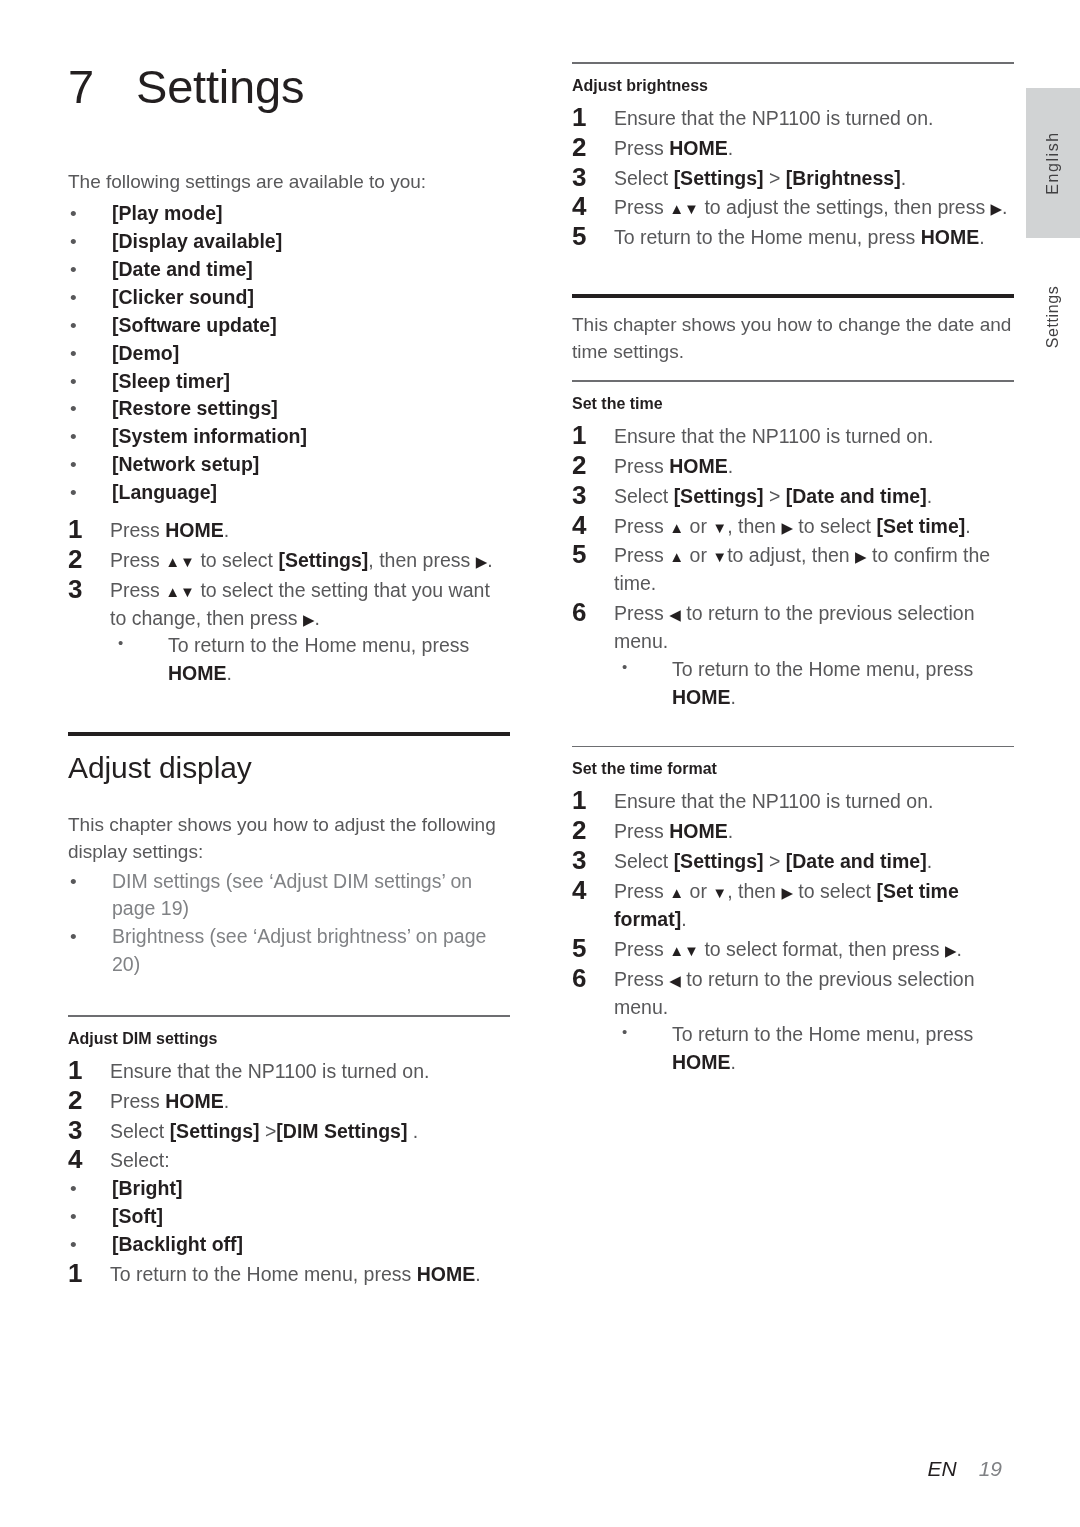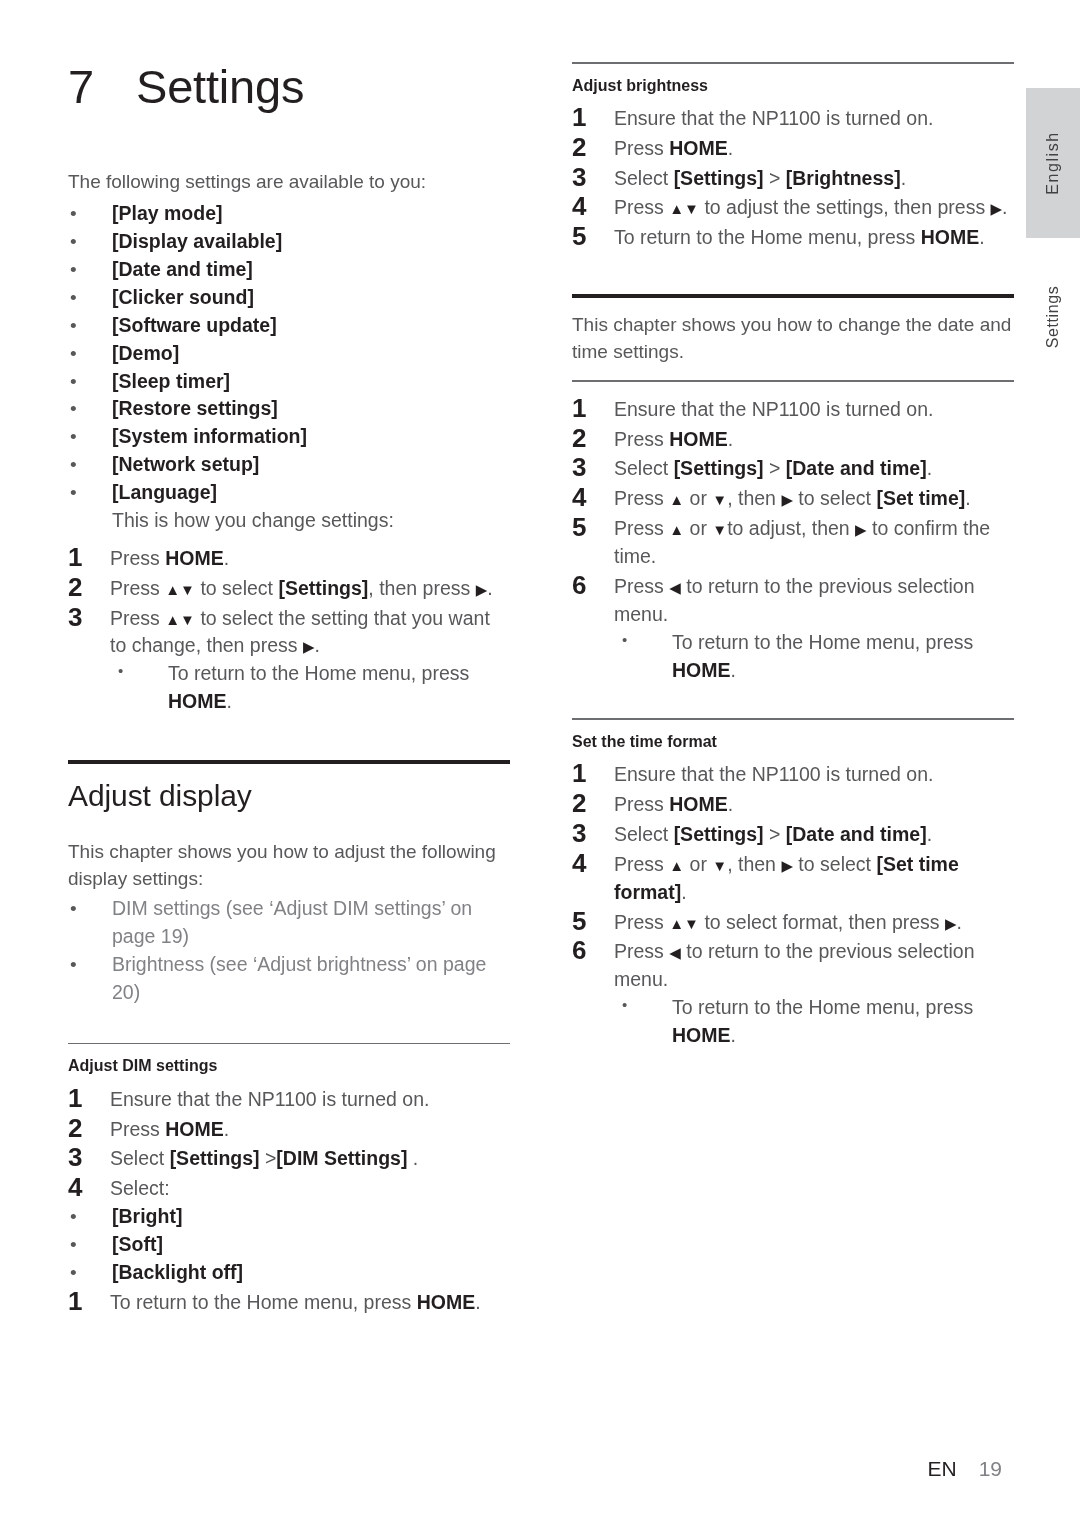--- a/index.html
+++ b/index.html
@@ -187,20 +187,21 @@
 
   
   .footer {
     position: absolute;
     right: 78px;
     bottom: 46px;
     display: flex;
     align-items: baseline;
     gap: 22px;
     font-size: 21px;
+    font-style: italic;
   }
   .footer-lang { color: #231f20; font-weight: 400; }
   .footer-page { color: #808285; }
 </style>
 </head>
 <body>
 
 <div class="page">
 
   <div class="col col-left">
@@ -250,24 +251,20 @@
         <span class="bullet-text strong">[System information]</span>
       </div>
       <div class="bullet-row">
         <span class="bullet-dot">•</span>
         <span class="bullet-text strong">[Network setup]</span>
       </div>
       <div class="bullet-row">
         <span class="bullet-dot">•</span>
         <span class="bullet-text strong">[Language]</span>
       </div>
-      <div class="bullet-row">
-        <span class="bullet-dot"></span>
-        <span class="bullet-text">This is how you change settings:</span>
-      </div>
     </div>
 
     <div style="height:8px"></div>
 
     <div>
       <div class="step-row">
         <span class="step-num">1</span>
         <span class="step-text"><span>Press </span><b>HOME</b><span>.</span></span>
       </div>
       <div class="step-row">
@@ -377,20 +374,21 @@
     </div>
 
     <div style="height:42px"></div>
 
     <div class="rule-major"></div>
     <p class="body-text para-gap">This chapter shows you how to change the date and time settings.</p>
 
     <div style="height:12px"></div>
 
     <div class="rule-minor"></div>
+    <h3 class="subsection-title">Set the time</h3>
 
     <div>
       <div class="step-row">
         <span class="step-num">1</span>
         <span class="step-text">Ensure that the NP1100 is turned on.</span>
       </div>
       <div class="step-row">
         <span class="step-num">2</span>
         <span class="step-text"><span>Press </span><b>HOME</b><span>.</span></span>
       </div>

